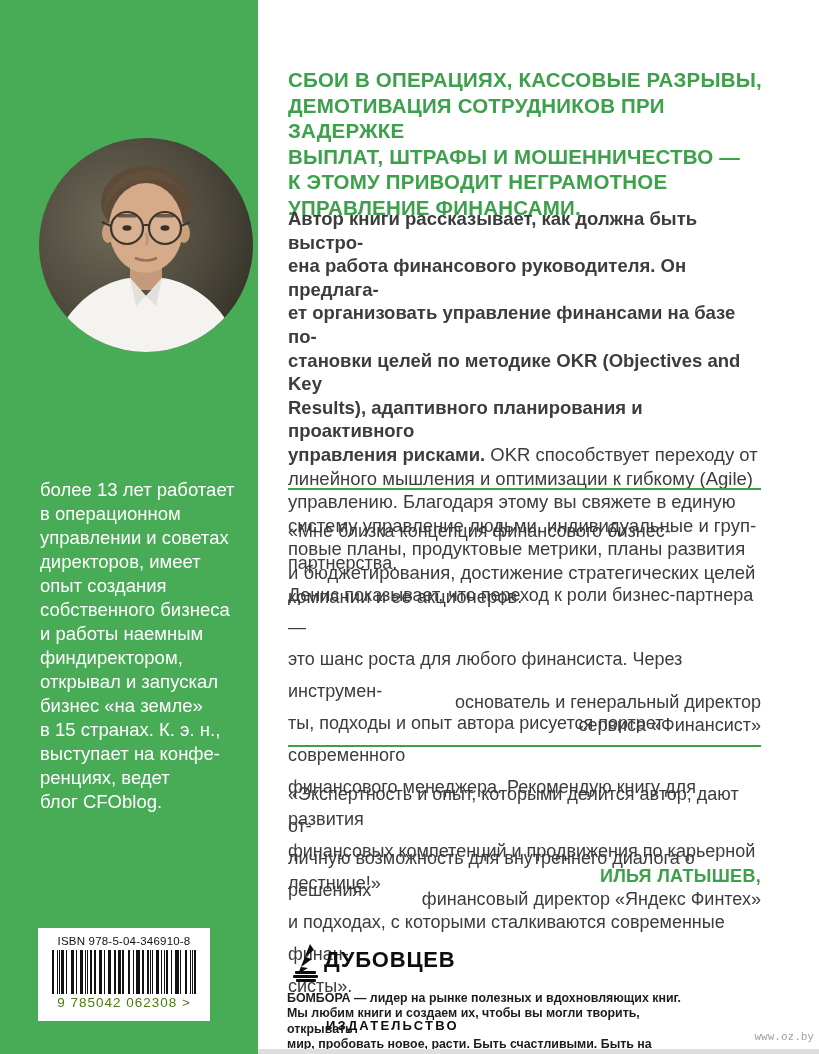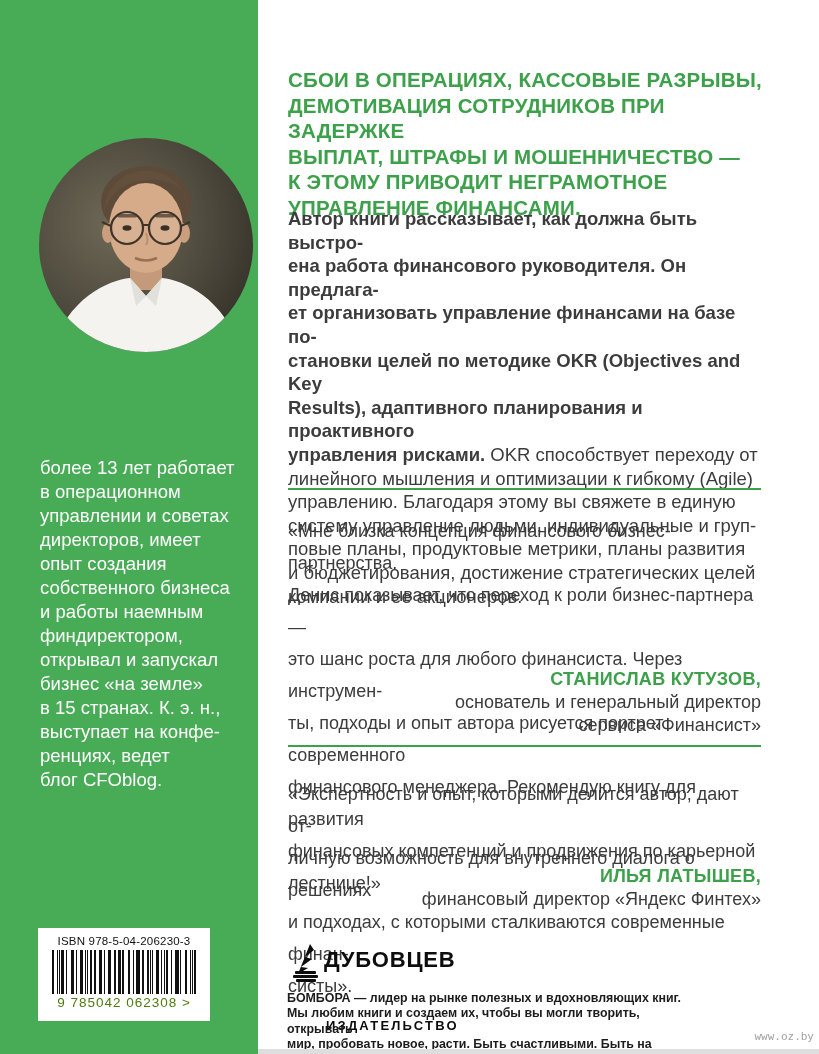--- a/index.html
+++ b/index.html
@@ -15,21 +15,21 @@
   .photo-circle {
     position:absolute; left:39px; top:138px; width:214px; height:214px;
     border-radius:50%; overflow:hidden;
   }
   .author-name {
     position:absolute; left:40px; top:384px; width:212px;
     color:#ffffff; font-size:28px; font-weight:bold; line-height:35px;
     white-space:pre-line; letter-spacing:0.3px;
   }
   .author-bio {
-    position:absolute; left:40px; top:456px; width:214px;
+    position:absolute; left:40px; top:478px; width:214px;
     color:#ffffff; font-size:18.5px; line-height:24px;
     white-space:pre-line;
   }
   .headline {
     position:absolute; left:288px; top:56px; width:490px;
     color:#3da04b; font-size:20.5px; font-weight:bold; line-height:25.6px;
     white-space:pre-line; letter-spacing:0.2px;margin-top:11px;
   }
   .description {
     position:absolute; left:288px; top:207px; width:478px;
@@ -190,35 +190,34 @@
 
   <div class="divider d1"></div>
 
   <div class="quote q1">«Мне близка концепция финансового бизнес-партнерства.
 Денис показывает, что переход к роли бизнес-партнера —
 это шанс роста для любого финансиста. Через инструмен-
 ты, подходы и опыт автора рисуется портрет современного
 финансового менеджера. Рекомендую книгу для развития
 финансовых компетенций и продвижения по карьерной
 лестнице!»</div>
-  <div class="attr-name a1">СТАНИСЛАВ КУТУЗОВ,</div>
   <div class="attr-role a1">основатель и генеральный директор
 сервиса «Финансист»</div>
 
   <div class="divider d2"></div>
 
   <div class="quote q2">«Экспертность и опыт, которыми делится автор, дают от-
 личную возможность для внутреннего диалога о решениях
 и подходах, с которыми сталкиваются современные финан-
 систы».</div>
   <div class="attr-name a2">ИЛЬЯ ЛАТЫШЕВ,</div>
   <div class="attr-role a2">финансовый директор «Яндекс Финтех»</div>
 
   <div class="barcode-box">
-    <div class="isbn-label">ISBN 978-5-04-206230-3</div>
+    <div class="isbn-label">ISBN 978-5-04-346910-8</div>
     <div class="bars"></div>
     <div class="barcode-digits">9 785042 062308 &gt;</div>
   </div>
 
   <div class="publisher-logo-icon">
     <svg width="28" height="40" viewBox="0 0 28 40">
       <path d="M18,1 L22,7 L13,14 L20,16 L9,24 L16,25 L6,31 Z" fill="#0d0d0d"></path>
       <rect x="3" y="28" width="21" height="3" rx="1" fill="#0d0d0d"></rect>
       <rect x="1" y="32" width="25" height="3" rx="1" fill="#0d0d0d"></rect>
       <rect x="4" y="36" width="20" height="3" rx="1" fill="#0d0d0d"></rect>

